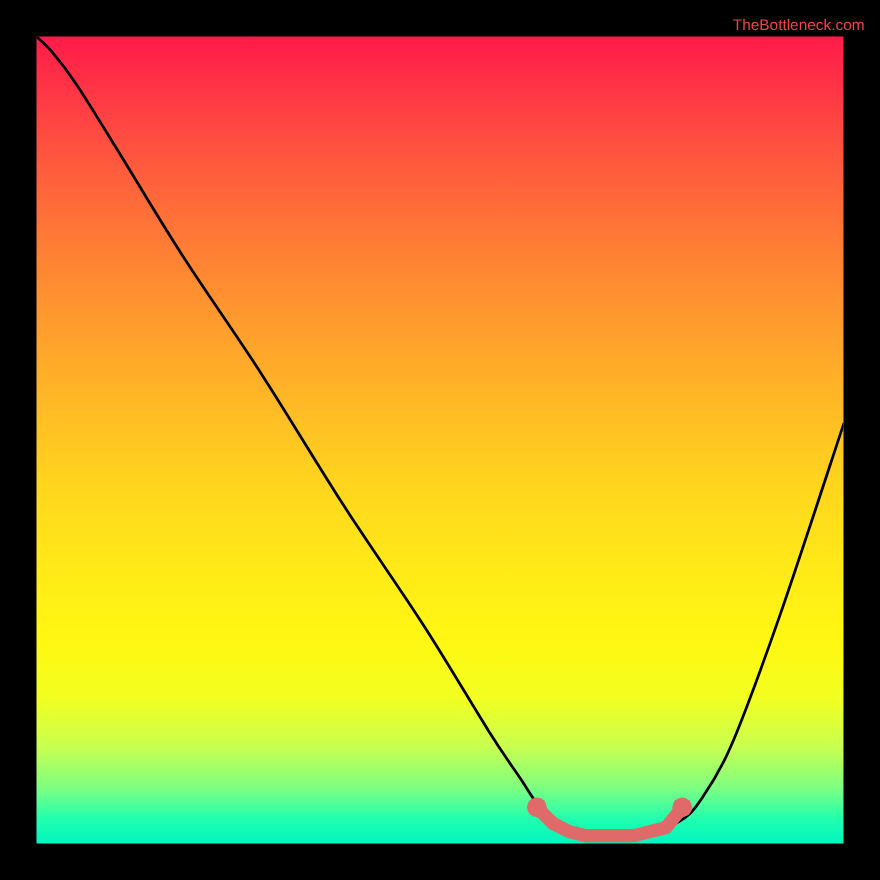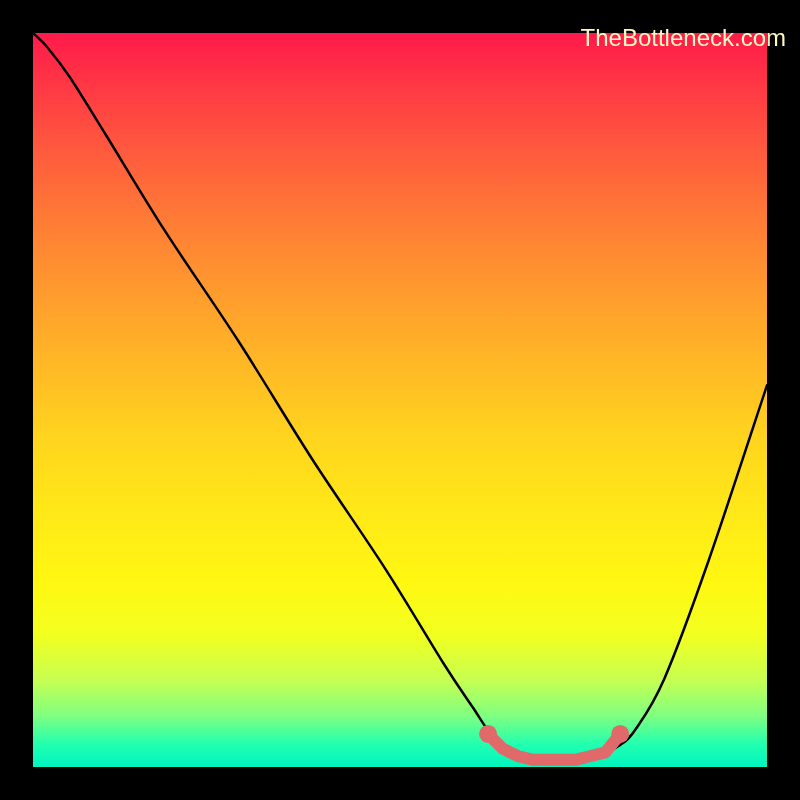--- a/index.html
+++ b/index.html
@@ -5,24 +5,24 @@
   * { margin: 0; padding: 0; box-sizing: border-box; }
   body {
     width: 800px;
     height: 800px;
     background: #000;
     position: relative;
     font-family: Arial, sans-serif;
   }
   .watermark {
     position: absolute;
-    top: 24px;
+    top: 14px;
     right: 14px;
-    color: #fef9c3;
-    font-size: 24px;
+    color: #ef4444;
+    font-size: 14px;
     font-weight: 500;
     z-index: 10;
   }
   .plot-area {
     position: absolute;
     left: 33px;
     top: 33px;
     width: 734px;
     height: 734px;
     overflow: hidden;

